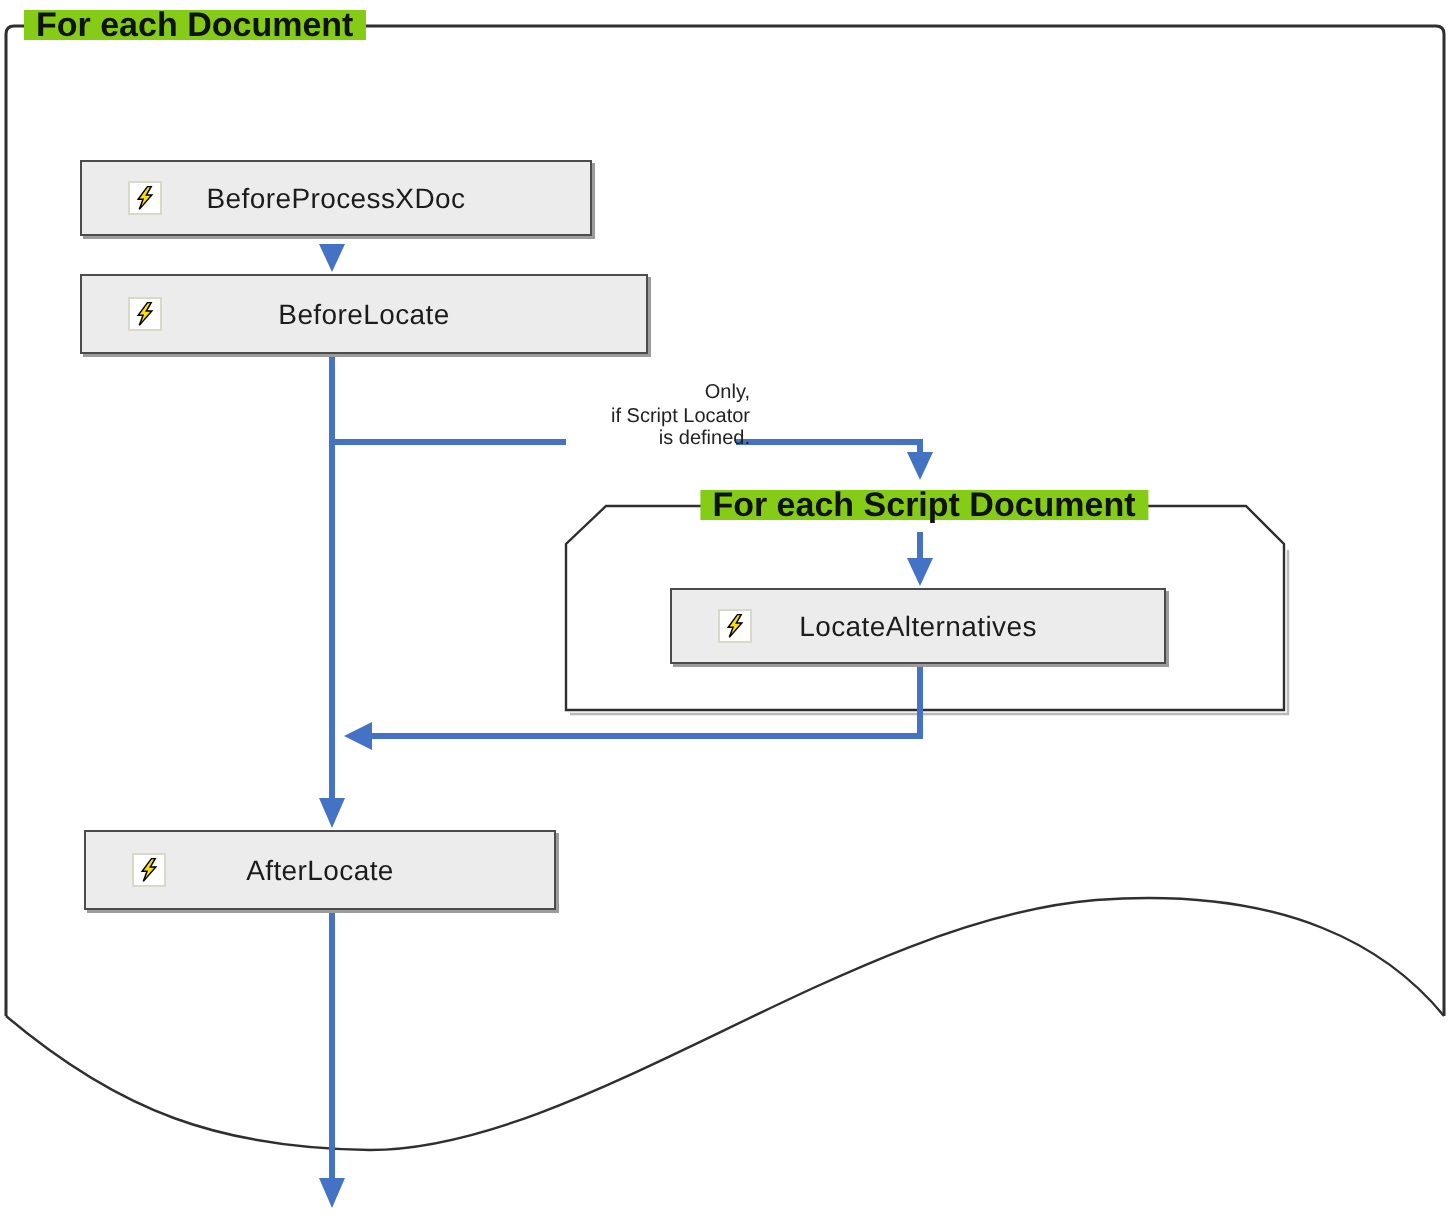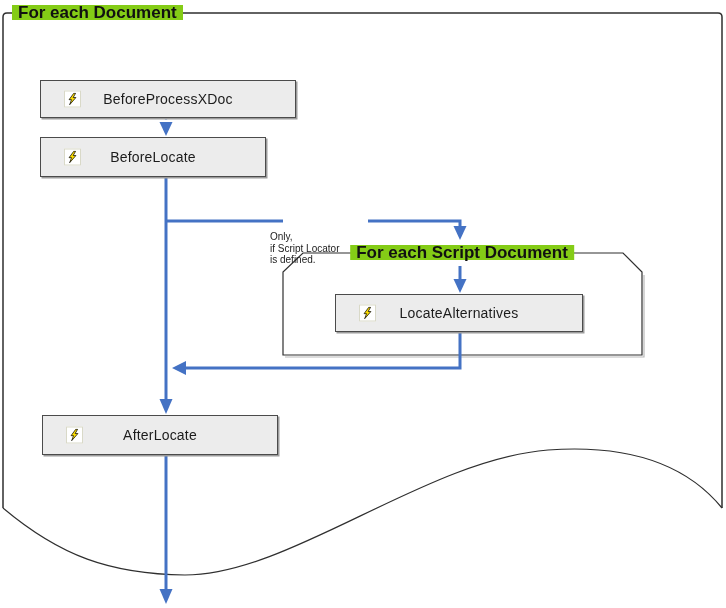--- a/index.html
+++ b/index.html
@@ -40,28 +40,28 @@
   }
   .bolt-tile{
     position:absolute;left:23px;top:50%;transform:translateY(-50%);
     width:17px;height:17px;background:#ffffff;border:1px solid #d9d9c8;
     display:flex;align-items:center;justify-content:center;box-sizing:border-box;
   }
   .bolt-tile svg{display:block;}
   .bolt{fill:var(--bolt-fill,#FFDF00);stroke:var(--bolt-stroke,#000);stroke-width:0.9;}
 
   #box-before-process-xdoc{left:40px;top:52px;width:256px;height:38px;margin-top:28px;}
-  #box-before-locate{left:40px;top:137px;width:226px;height:40px;}
+  #box-before-locate{left:40px;top:137px;width:284px;height:40px;}
   #box-locate-alternatives{left:335px;top:294px;width:248px;height:38px;}
   #box-after-locate{left:42px;top:415px;width:236px;height:40px;}
 
   
   .condition{
     position:absolute;left:270px;top:191px;width:105px;
-    text-align:left;font-size:10px;line-height:11.5px;color:#222;margin-top:40px;
+    text-align:right;font-size:10px;line-height:11.5px;color:#222;
   }
   .condition div{white-space:nowrap;}
 </style>
 </head>
 <body>
 
 <div id="stage">
 
   <svg class="layer" viewBox="0 0 726 608">
 

